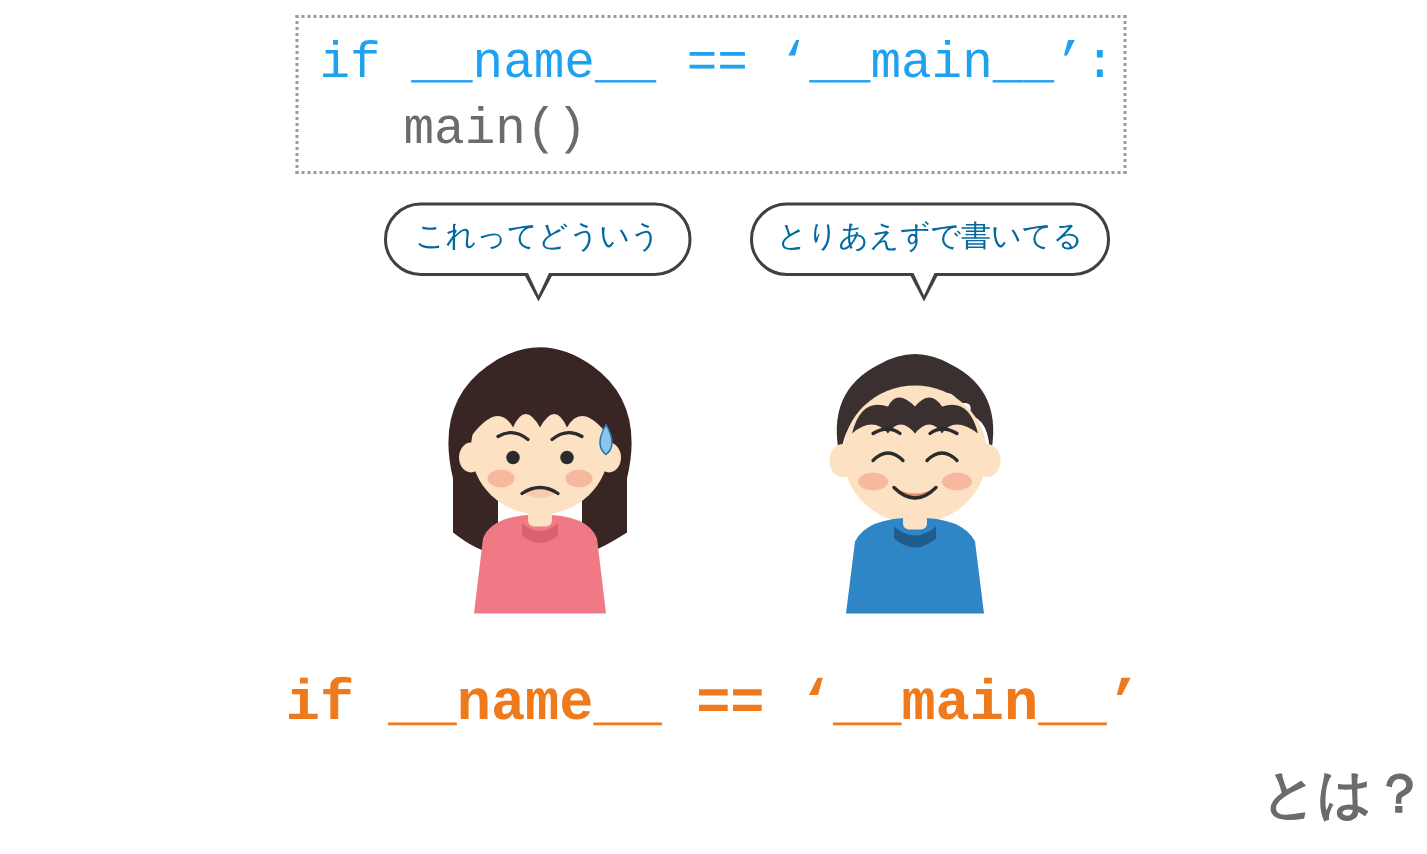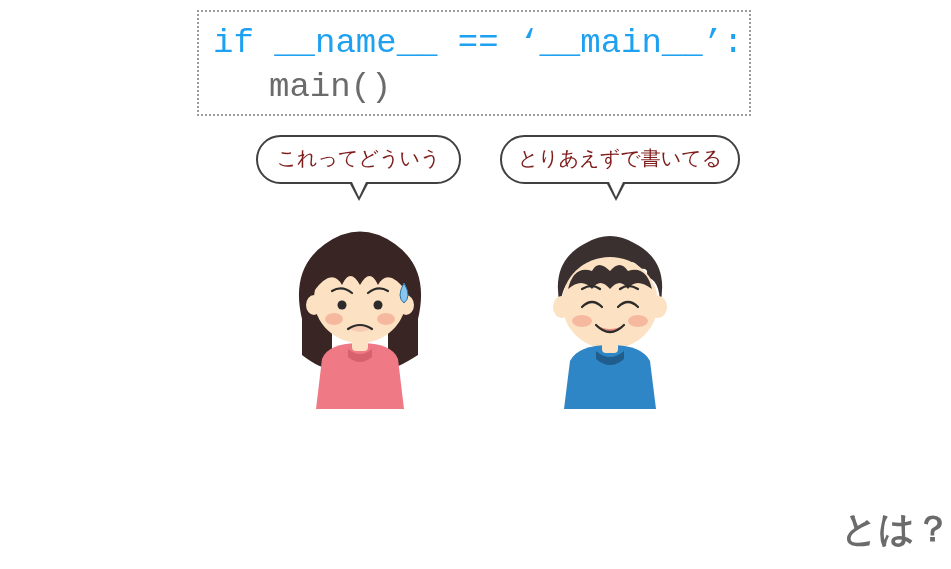--- a/index.html
+++ b/index.html
@@ -48,21 +48,21 @@
     padding-left: 56px;
   }
 
   
   .bubble {
     position: absolute;
     border: 2.5px solid #404040;
     border-radius: 40px;
     background: #fff;
     text-align: center;
-    color: #7f1d1d;
+    color: #0369a1;
     font-size: 20px;
     line-height: 1.35;
     padding: 8px 14px 10px 14px;
     box-sizing: border-box;
   }
   .bubble .tail {
     position: absolute;
     left: 50%;
     bottom: -19px;
     transform: translateX(-10px);
@@ -216,15 +216,16 @@
         <path class="blue" d="M50 142 Q58 126 90 126 Q122 126 130 142 L136 190 L44 190 Z"></path>
 
         <rect class="skin" x="82" y="120" width="16" height="14" rx="4"></rect>
 
         <path d="M76 132 Q90 144 104 132 L104 140 Q90 152 76 140 Z" fill="#1f5e8c"></path>
       </svg>
     </div>
 
   </div>
 
+  <div class="title-code">if __name__ == ‘__main__’</div>
   <div class="title-q">とは？</div>
 
 </div>
 
 </body></html>

